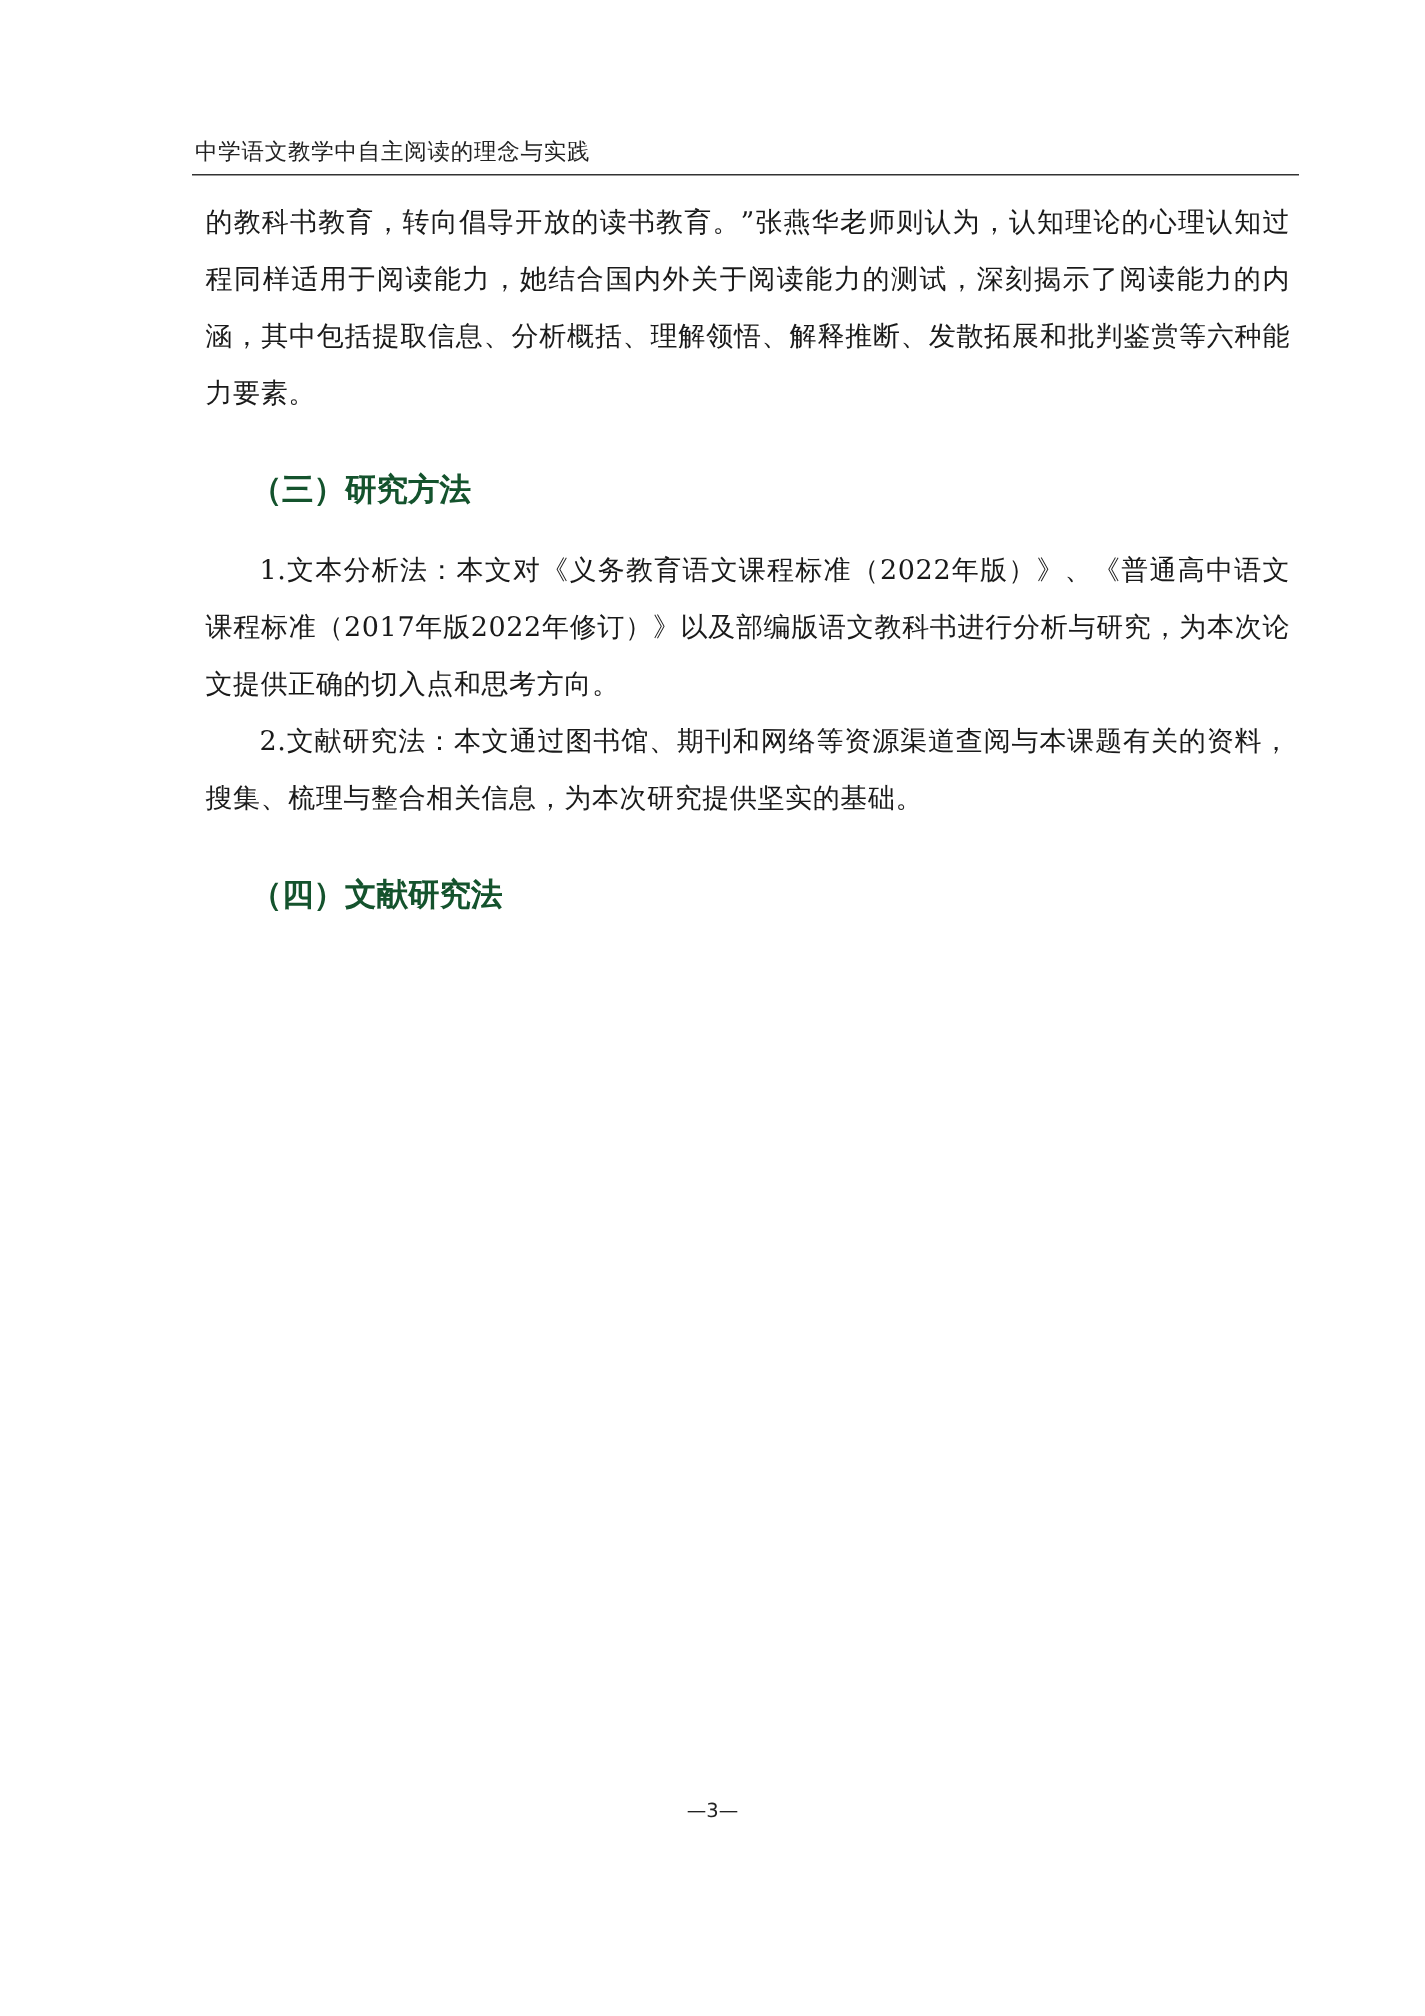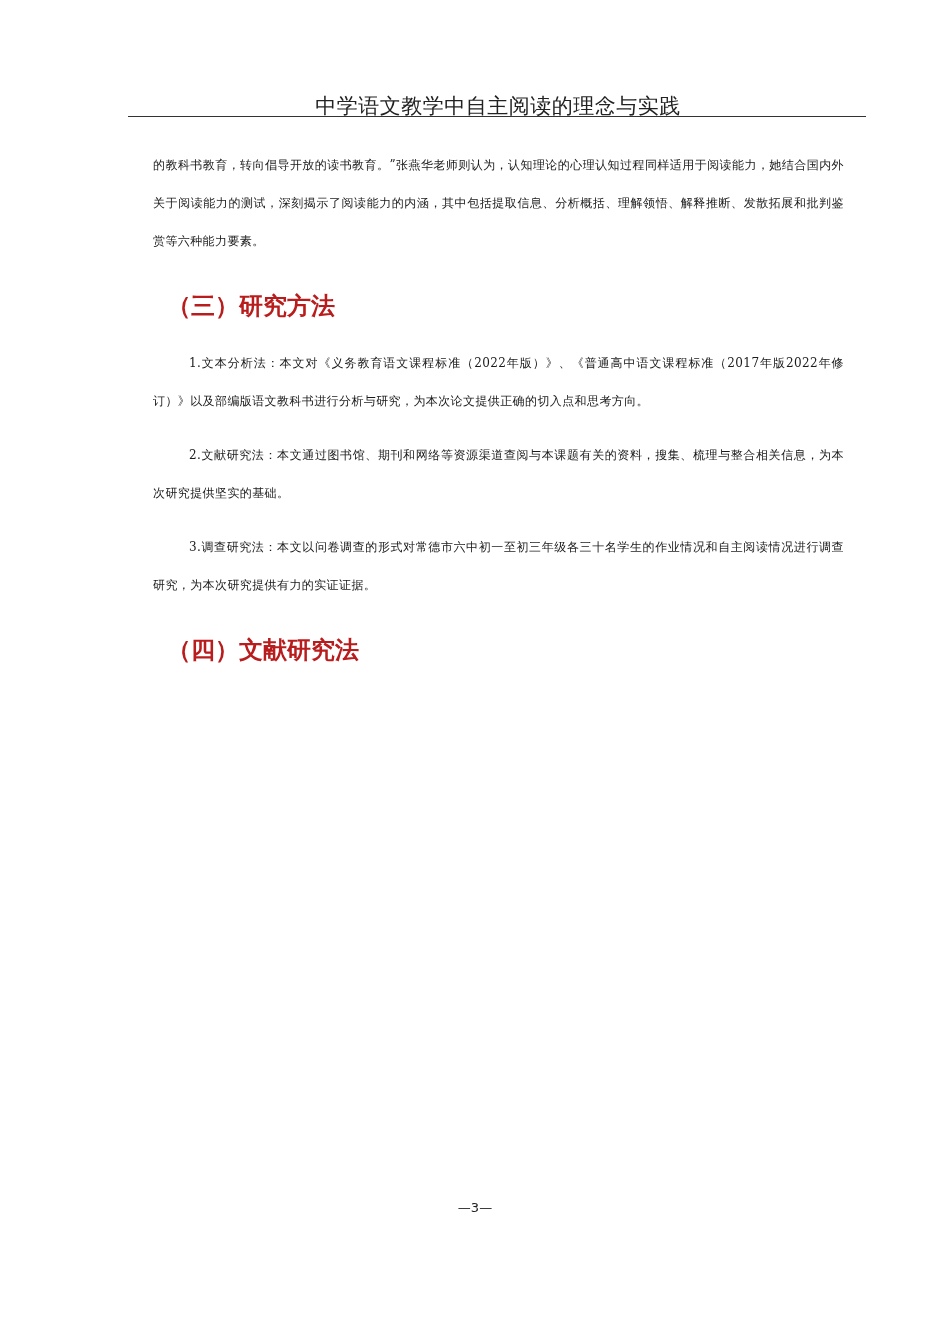--- a/index.html
+++ b/index.html
@@ -1,41 +1,40 @@
 <!DOCTYPE html>
 <html><head>
 <meta charset="utf-8">
 <style>
   html, body { margin: 0; padding: 0; background: #ffffff; }
   body { width: 950px; height: 1344px; position: relative; overflow: hidden;
          font-family: "DejaVu Serif", "Liberation Serif", serif; color: #1a1a1a; }
-  .header-title { position: absolute; left: 130px; width: 736px; top: 92px; text-align: center;
-                  font-size: 21px; letter-spacing: 0.5px; color: #222; }
+  .header-title { position: absolute; left: 130px; width: 736px; top: 92px; text-align: left;
+                  font-size: 15px; letter-spacing: 0.5px; color: #222; }
   .header-rule { position: absolute; left: 128px; width: 738px; top: 116px; height: 0;
                  border-top: 1.5px solid #333; }
   .body { position: absolute; left: 137px; width: 723px; top: 130px; }
-  p.para { margin: 16px; font-size: 12px; line-height: 38px; text-align: justify;
+  p.para { margin: 0; font-size: 18px; line-height: 38px; text-align: justify;
            text-align-last: left; letter-spacing: 0.4px; }
   p.indent { text-indent: 36px; }
-  h2.section { margin: 0; font-size: 24px; font-weight: bold;
+  h2.section { margin: 0; font-size: 21px; font-weight: bold;
                font-family: "DejaVu Sans", "Liberation Sans", sans-serif; padding-left: 30px;
-               color: #b91c1c; }
+               color: #14532d; }
   .page-num { position: absolute; top: 1200px; left: 0; width: 950px; text-align: center;
               font-size: 13px; font-family: "DejaVu Sans", sans-serif; color: #222; }
 </style>
 </head>
 <body>
 
 <div class="header-title">中学语文教学中自主阅读的理念与实践</div>
 <div class="header-rule"></div>
 
 <div class="body">
   <p class="para">的教科书教育，转向倡导开放的读书教育。”张燕华老师则认为，认知理论的心理认知过程同样适用于阅读能力，她结合国内外关于阅读能力的测试，深刻揭示了阅读能力的内涵，其中包括提取信息、分析概括、理解领悟、解释推断、发散拓展和批判鉴赏等六种能力要素。</p>
 
   <h2 class="section" style="margin-top:30px;margin-bottom:22px;">（三）研究方法</h2>
   <p class="para indent">1.文本分析法：本文对《义务教育语文课程标准（2022年版）》、《普通高中语文课程标准（2017年版2022年修订）》以及部编版语文教科书进行分析与研究，为本次论文提供正确的切入点和思考方向。</p>
   <p class="para indent">2.文献研究法：本文通过图书馆、期刊和网络等资源渠道查阅与本课题有关的资料，搜集、梳理与整合相关信息，为本次研究提供坚实的基础。</p>
-  <p class="para indent">3.调查研究法：本文以问卷调查的形式对常德市六中初一至初三年级各三十名学生的作业情况和自主阅读情况进行调查研究，为本次研究提供有力的实证证据。</p>
 
   <h2 class="section" style="margin-top:30px;margin-bottom:22px;">（四）文献研究法</h2>
 </div>
 
 <div class="page-num">—3—</div>
 
 </body></html>

